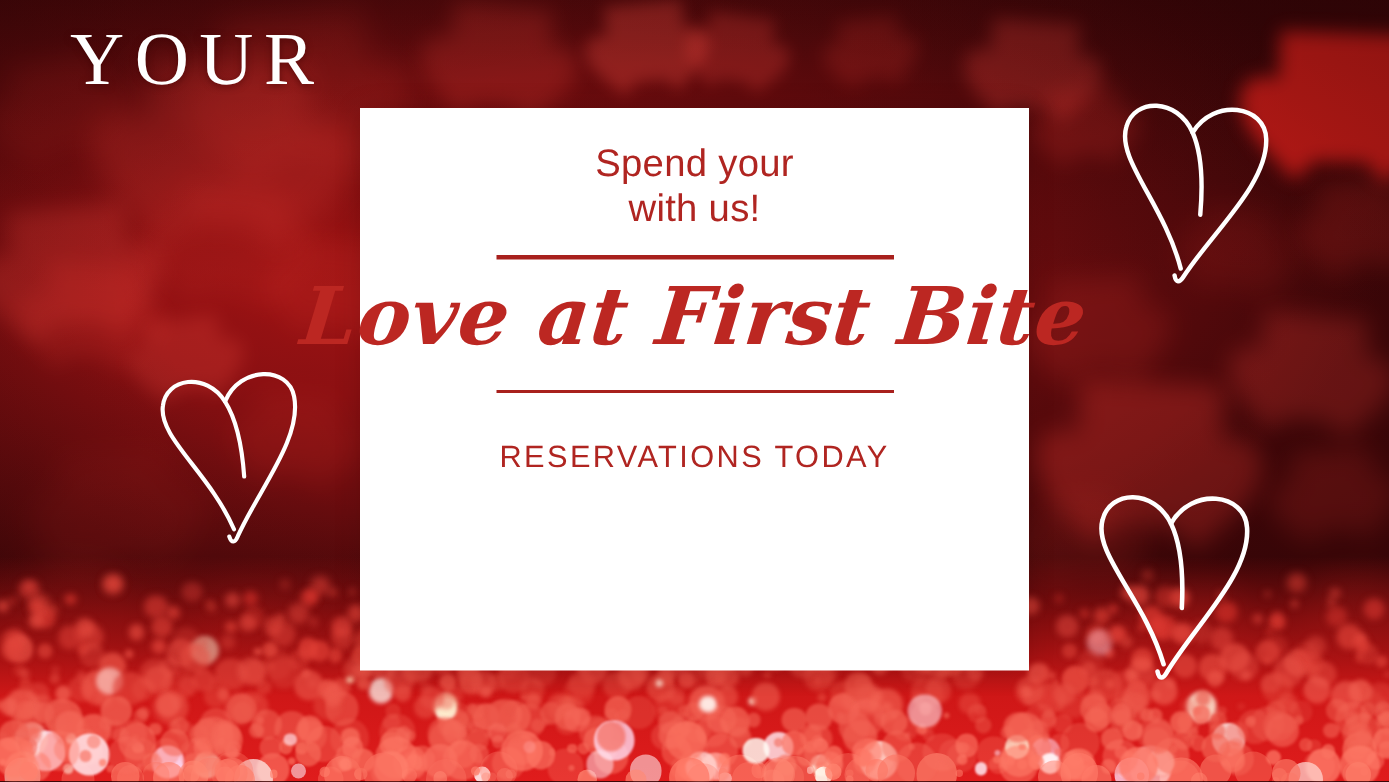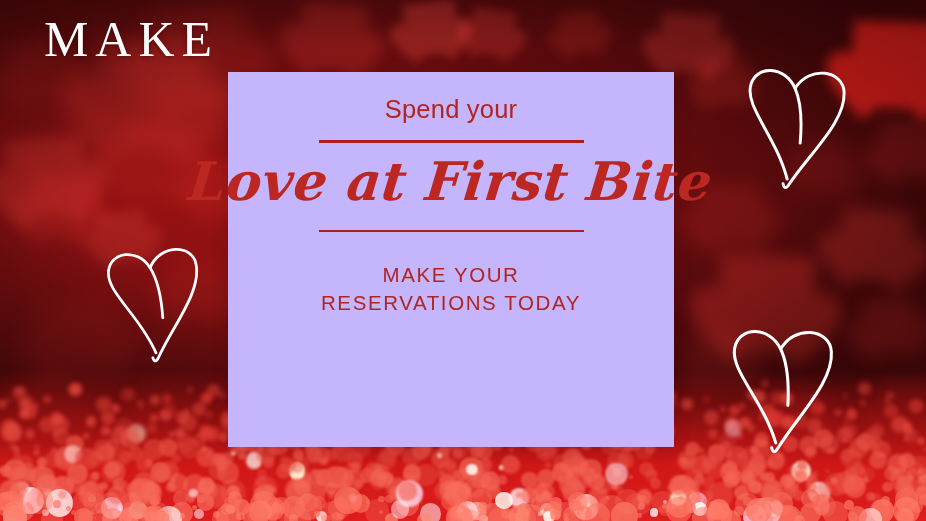--- a/index.html
+++ b/index.html
@@ -102,25 +102,25 @@
   .hand-heart {
     position: absolute;
     z-index: 11;
     pointer-events: none;
   }
   .hand-heart svg { display: block; overflow: visible; }
 
   
   .card {
     position: absolute;
-    left: 228px;
+    left: 240px;
     top: 72px;
     width: 446px;
     height: 375px;
-    background: #c4b5fd;
+    background: #ffffff;
     z-index: 20;
     display: flex;
     flex-direction: column;
     align-items: center;
     justify-content: flex-start;
     box-shadow: 0 0 16px rgba(40,0,0,0.18);
   }
   .headline {
     margin-top: 22px;
     color: #b02521;
@@ -1196,21 +1196,21 @@
         <div class="gdot" style="left: 560.542px; top: 41.0703px; width: 15.3961px; height: 15.3961px; background: rgba(228, 72, 61, 0.443); filter: blur(2.15px);"></div>
         <div class="gdot" style="left: 241.532px; top: 130.749px; width: 26.2349px; height: 26.2349px; background: rgba(250, 113, 96, 0.59); filter: blur(0.51px);"></div>
         <div class="gdot" style="left: 291.945px; top: 91.8856px; width: 10.5851px; height: 10.5851px; background: rgba(233, 82, 69, 0.416); filter: blur(1.32px);"></div>
         <div class="gdot" style="left: 150.01px; top: 24.2587px; width: 10.1731px; height: 10.1731px; background: rgba(228, 73, 62, 0.592); filter: blur(2.49px);"></div>
         <div class="gdot" style="left: 636.357px; top: 59.4554px; width: 16.2851px; height: 16.2851px; background: rgba(233, 81, 68, 0.38); filter: blur(1.83px);"></div>
         <div class="gdot" style="left: 217.157px; top: 92.0794px; width: 8.74152px; height: 8.74152px; background: rgba(236, 87, 74, 0.69); filter: blur(1.33px);"></div>
       </div>
   </div>
 
   <div class="logo">
-    <div class="logo-word">MAKE</div>
+    <div class="logo-word">YOUR</div>
   </div>
 
   <div id="hand-hearts" style="position: absolute; inset: 0px;">
       <div class="hand-heart" style="left: 95px; top: 218px; width: 120px; height: 175px; transform: rotate(-4deg);">
         <svg viewBox="0 0 104 110" width="120" height="175" fill="none" stroke="#ffffff" stroke-width="2.4" stroke-linecap="round" stroke-linejoin="round">
           <path d="M50,96 C38,62 10,40 14,22 C17,6 40,4 50,22 C56,33 58,48 58,66"></path>
           <path d="M50,22 C60,2 88,4 90,22 C93,46 66,74 52,100 C50,104 48,104 47,100"></path>
         </svg>
       </div>
       <div class="hand-heart" style="left: 730px; top: 40px; width: 128px; height: 178px; transform: rotate(5deg);">
@@ -1224,28 +1224,28 @@
           <path d="M50,96 C38,62 10,40 14,22 C17,6 40,4 50,22 C56,33 58,48 58,66"></path>
           <path d="M50,22 C60,2 88,4 90,22 C93,46 66,74 52,100 C50,104 48,104 47,100"></path>
         </svg>
       </div>
     </div>
 
   <div class="card">
 
     <div class="headline">
       <div>Spend your</div>
+      <div>with us!</div>
     </div>
 
     <hr class="rule">
 
     <div class="script">Love at First Bite</div>
 
     <hr class="rule2">
 
 
     <div class="cta">
-      <div>MAKE YOUR</div>
       <div>RESERVATIONS TODAY</div>
     </div>
 
   </div>
 </div>
 
 </body></html>

